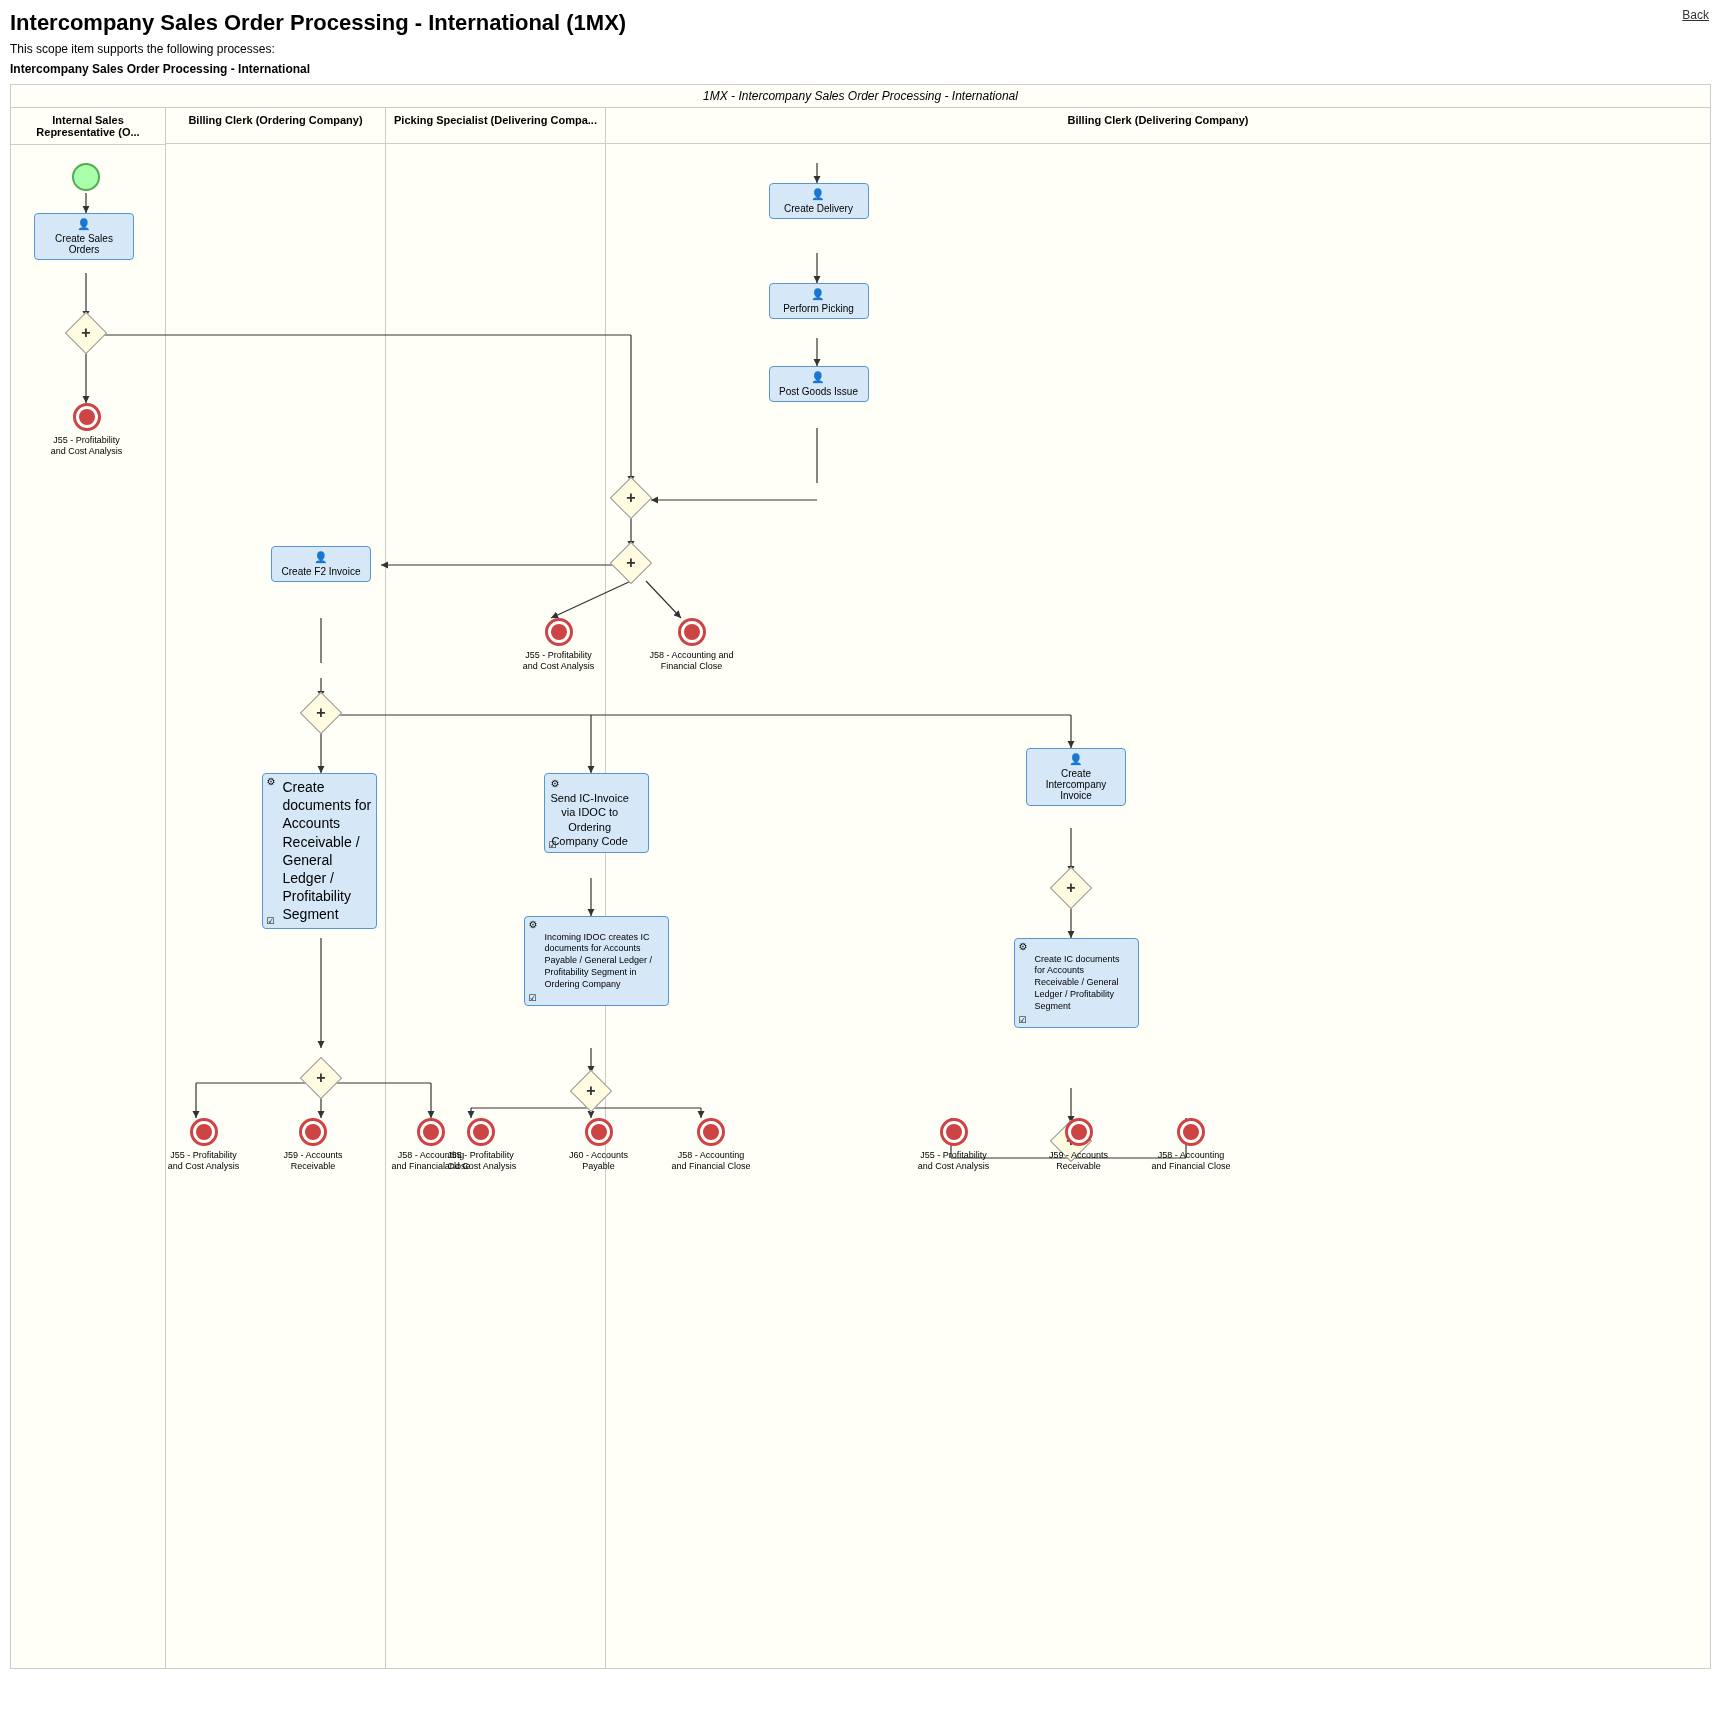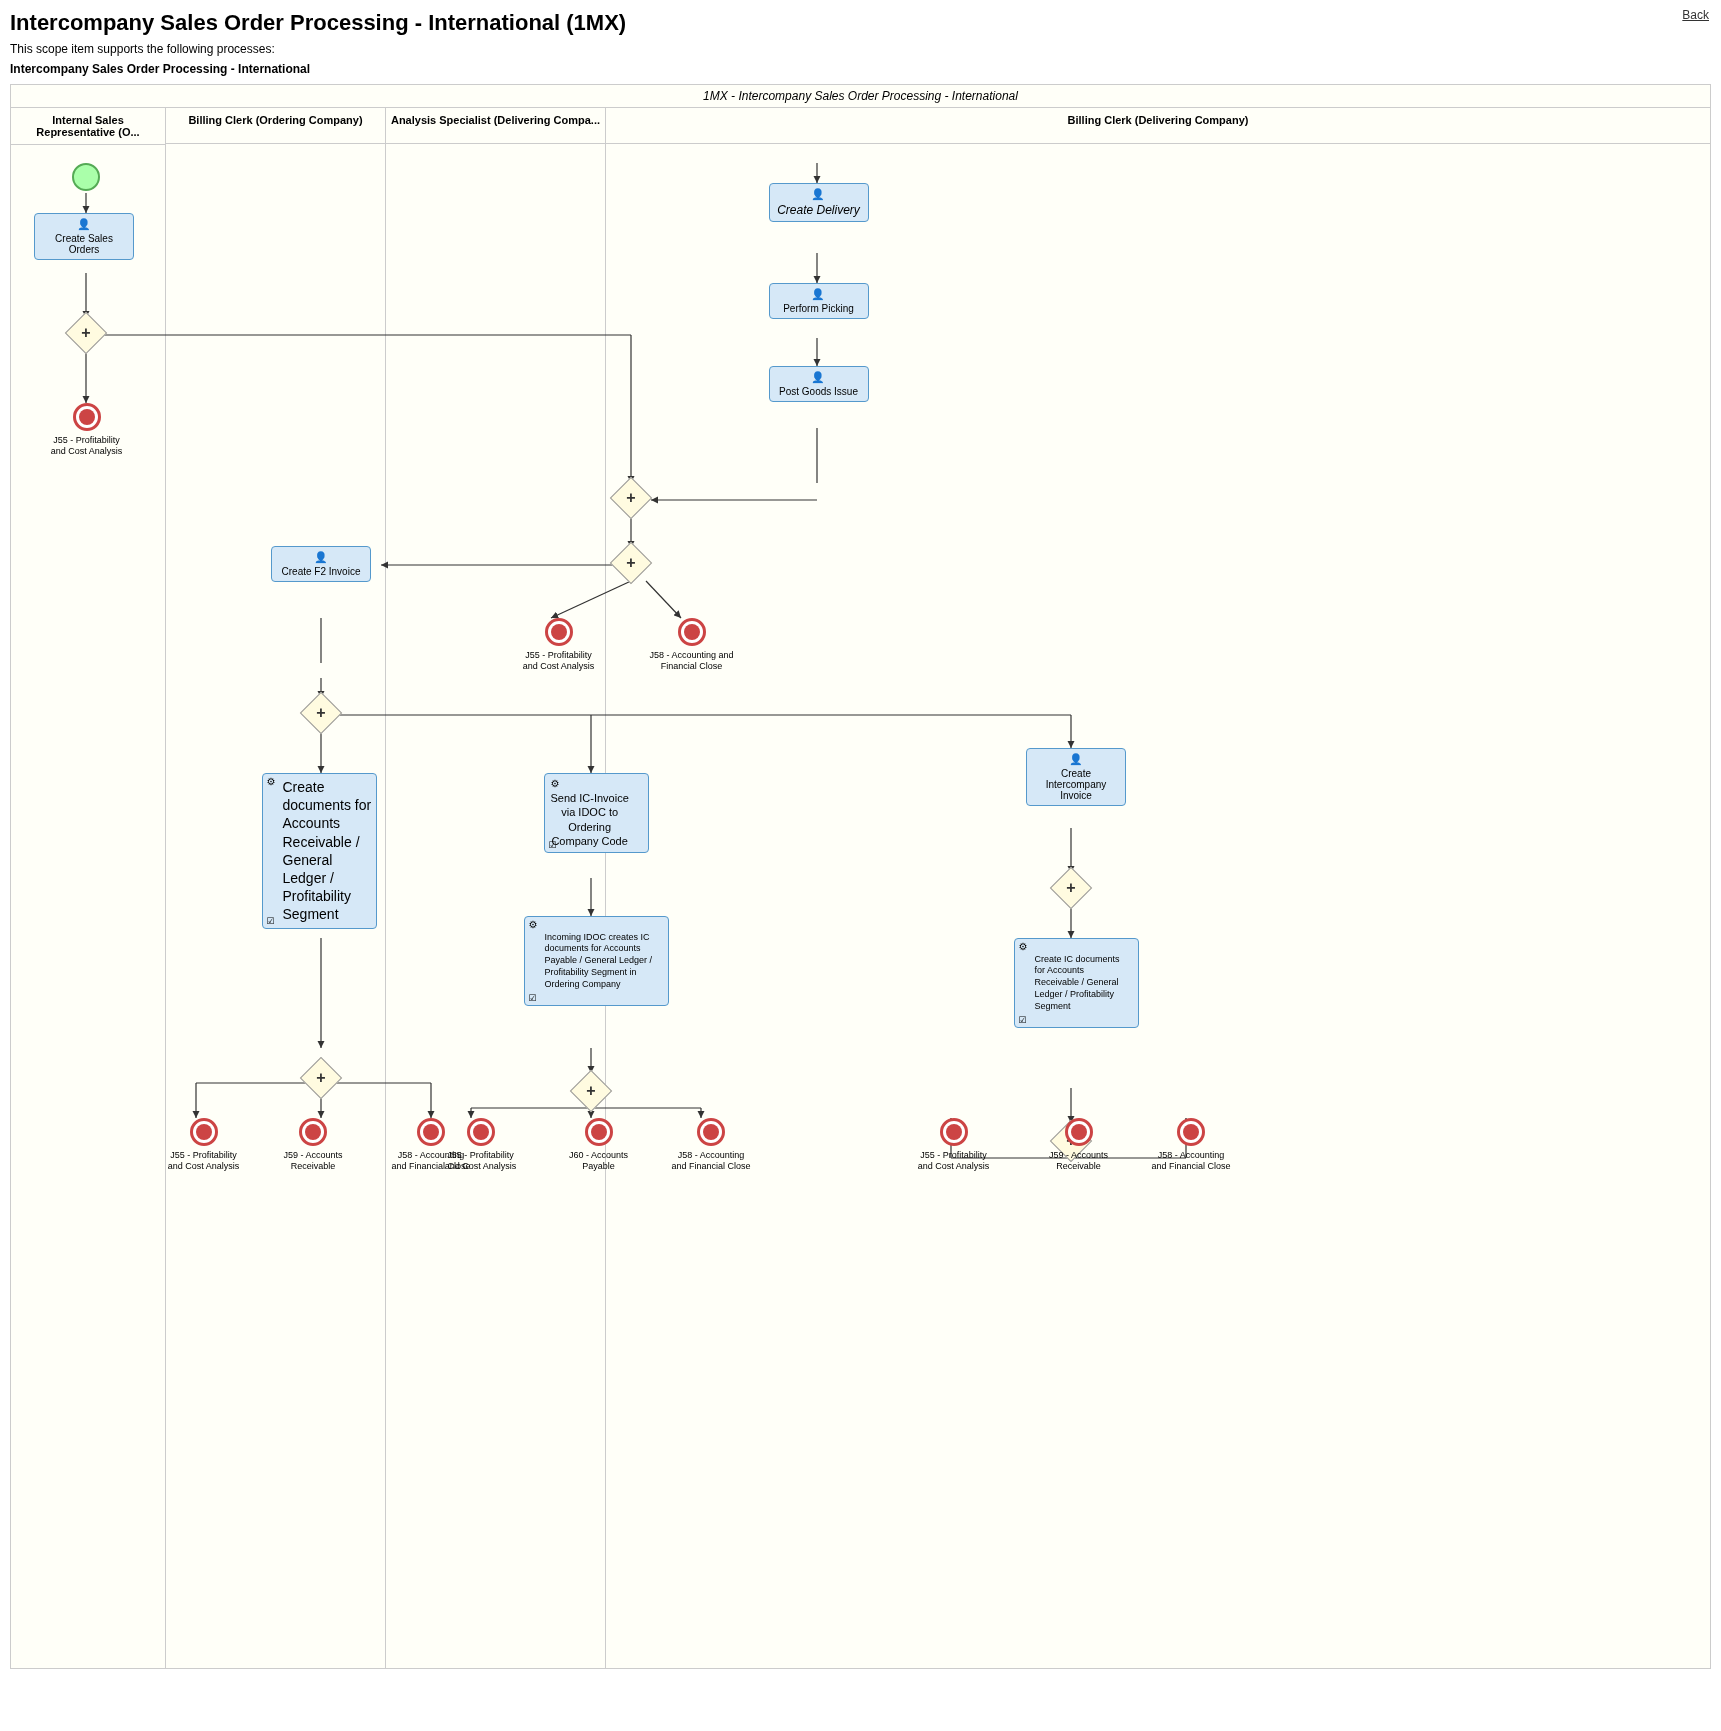--- a/index.html
+++ b/index.html
@@ -198,21 +198,21 @@
       <div class="lane" style="width:155px; min-width:155px; flex:none;">
         <div class="lane-header">Internal Sales Representative (O...</div>
       </div>
 
       <div class="lane" style="width:220px; min-width:220px; flex:none;">
         <div class="lane-header">Billing Clerk (Ordering Company)</div>
       </div>
 
 
       <div class="lane" style="width:220px; min-width:220px; flex:none;">
-        <div class="lane-header">Analysis Specialist (Delivering Compa...</div>
+        <div class="lane-header">Picking Specialist (Delivering Compa...</div>
       </div>
 
       <div class="lane" style="flex:1; min-width:200px;">
         <div class="lane-header">Billing Clerk (Delivering Company)</div>
       </div>
     </div>
 
     <svg class="arrows-svg" xmlns="http://www.w3.org/2000/svg">
       <defs>
         <marker id="arrowhead" markerWidth="6" markerHeight="6" refX="6" refY="3" orient="auto">
@@ -311,21 +311,21 @@
         <div class="event-inner" style="width:16px;height:16px;"></div>
       </div>
       <div class="event-label" style="font-size:9px; text-align:center; line-height:1.2; max-width:75px;">J55 -
 Profitability and
 Cost Analysis</div>
     </div>
 
     <div class="node" style="position:absolute; left:755px; top:75px; width:105px;">
       <div class="task-box" style="width:100px;">
         <span class="task-icon">👤</span>
-        <span style="font-size:12px;font-style:italic;">Create Delivery</span>
+        <span style="font-size:10px;">Create Delivery</span>
       </div>
     </div>
 
     <div class="node" style="position:absolute; left:755px; top:175px; width:105px;">
       <div class="task-box" style="width:100px;">
         <span class="task-icon">👤</span>
         <span style="font-size:10px;">Perform Picking</span>
       </div>
     </div>
 

